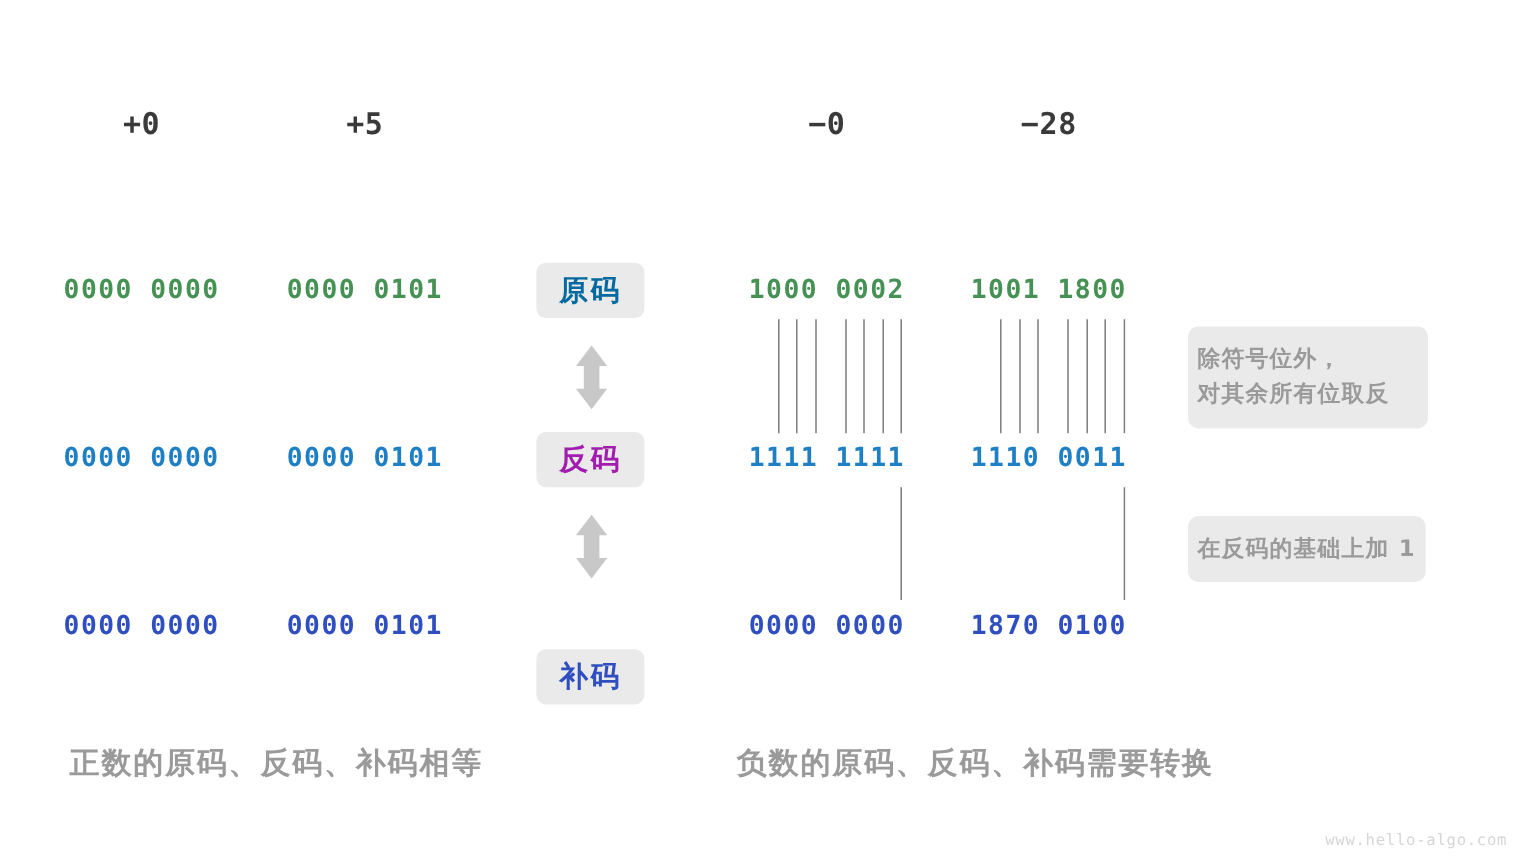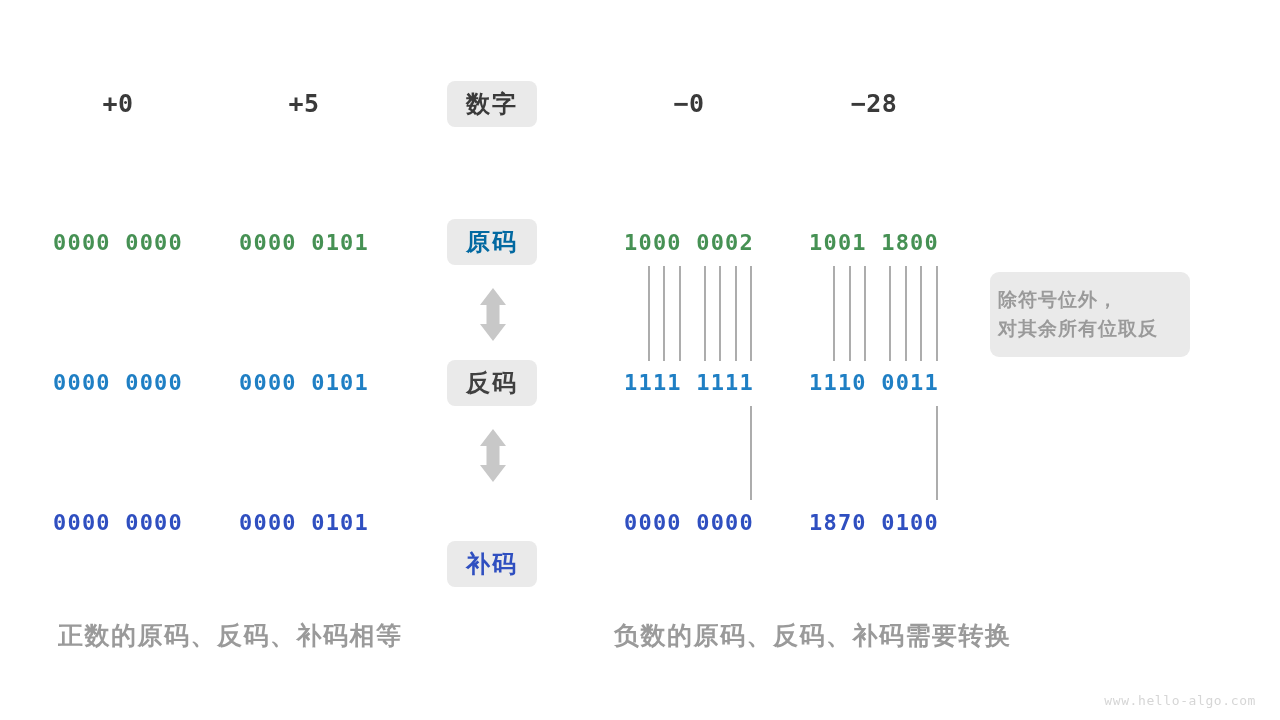--- a/index.html
+++ b/index.html
@@ -159,59 +159,59 @@
                L 493 482
                L 480 465 L 486.5 465
                L 486.5 446 L 480 446 Z"></path>
     </g>
   </svg>
 
   <div class="cell num-head" style="left:118px; top:103px;">+0</div>
 
   <div class="cell num-head" style="left:304px; top:103px;">+5</div>
 
-  <div class="badge badge-dark" style="left:492px; top:104px;">数字</div>
 
   <div class="cell num-head" style="left:689px; top:103px;">−0</div>
 
   <div class="cell num-head" style="left:874px; top:103px;">−28</div>
 
   <div class="cell bits c-green" style="left:118px; top:242px;">0000 0000</div>
 
   <div class="cell bits c-green" style="left:304px; top:242px;">0000 0101</div>
 
   <div class="badge" style="left:492px; top:242px; color:#0369a1;">原码</div>
 
   <div class="cell bits c-green" style="left:689px; top:242px;">1000 0002</div>
 
   <div class="cell bits c-green" style="left:874px; top:242px;">1001 1800</div>
 
   <div class="cell bits c-blue" style="left:118px; top:382px;">0000 0000</div>
 
   <div class="cell bits c-blue" style="left:304px; top:382px;">0000 0101</div>
 
-  <div class="badge" style="left:492px; top:383px; color:#404040;">反码</div>
+  <div class="badge" style="left:492px; top:383px; color:#a21caf;">反码</div>
 
   <div class="cell bits c-blue" style="left:689px; top:382px;">1111 1111</div>
 
   <div class="cell bits c-blue" style="left:874px; top:382px;">1110 0011</div>
 
   <div class="cell bits c-indigo" style="left:118px; top:522px;">0000 0000</div>
 
   <div class="cell bits c-indigo" style="left:304px; top:522px;">0000 0101</div>
 
   <div class="badge" style="left:492px; top:523px; color:#2f4fc0;margin-top:41px;">补码</div>
 
   <div class="cell bits c-indigo" style="left:689px; top:522px;">0000 0000</div>
 
   <div class="cell bits c-indigo" style="left:874px; top:522px;">1870 0100</div>
 
   <div class="note" style="left:990px; top:272px; width:184px;">除符号位外，
 对其余所有位取反</div>
 
+  <div class="note" style="left:990px; top:430px;">在反码的基础上加  1</div>
 
   <div class="caption" style="left:58px; top:619px;">正数的原码、反码、补码相等</div>
 
   <div class="caption" style="left:614px; top:619px;">负数的原码、反码、补码需要转换</div>
 
   <div class="watermark">www.hello-algo.com</div>
 
 </div>
 
 </body></html>

